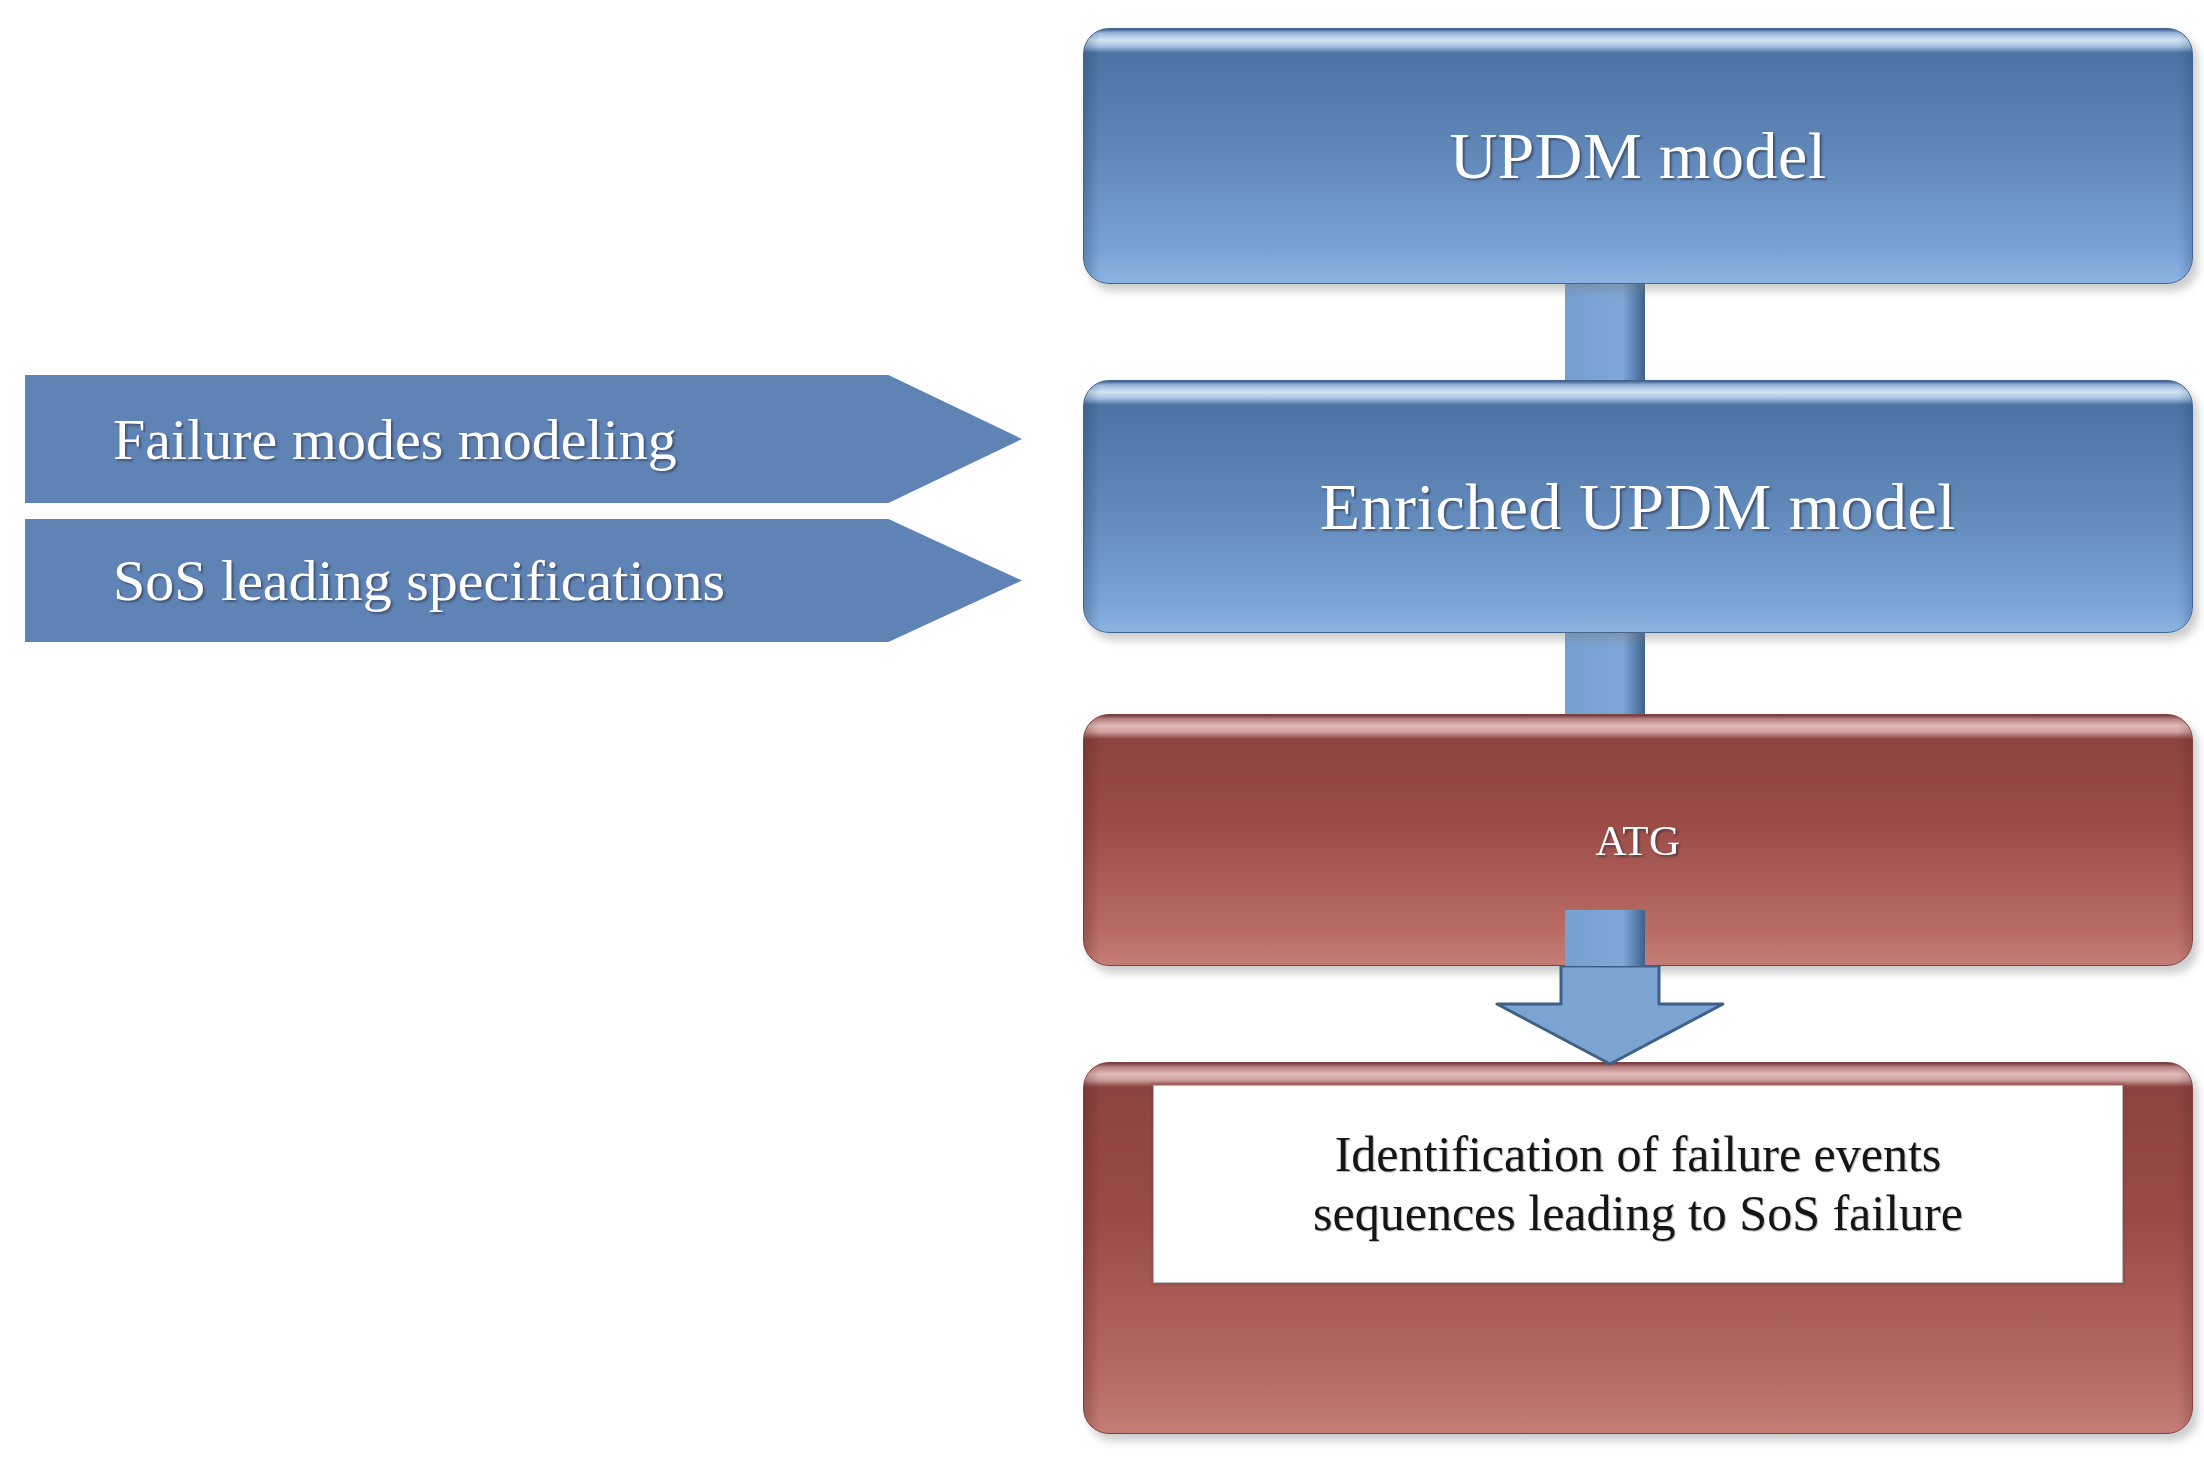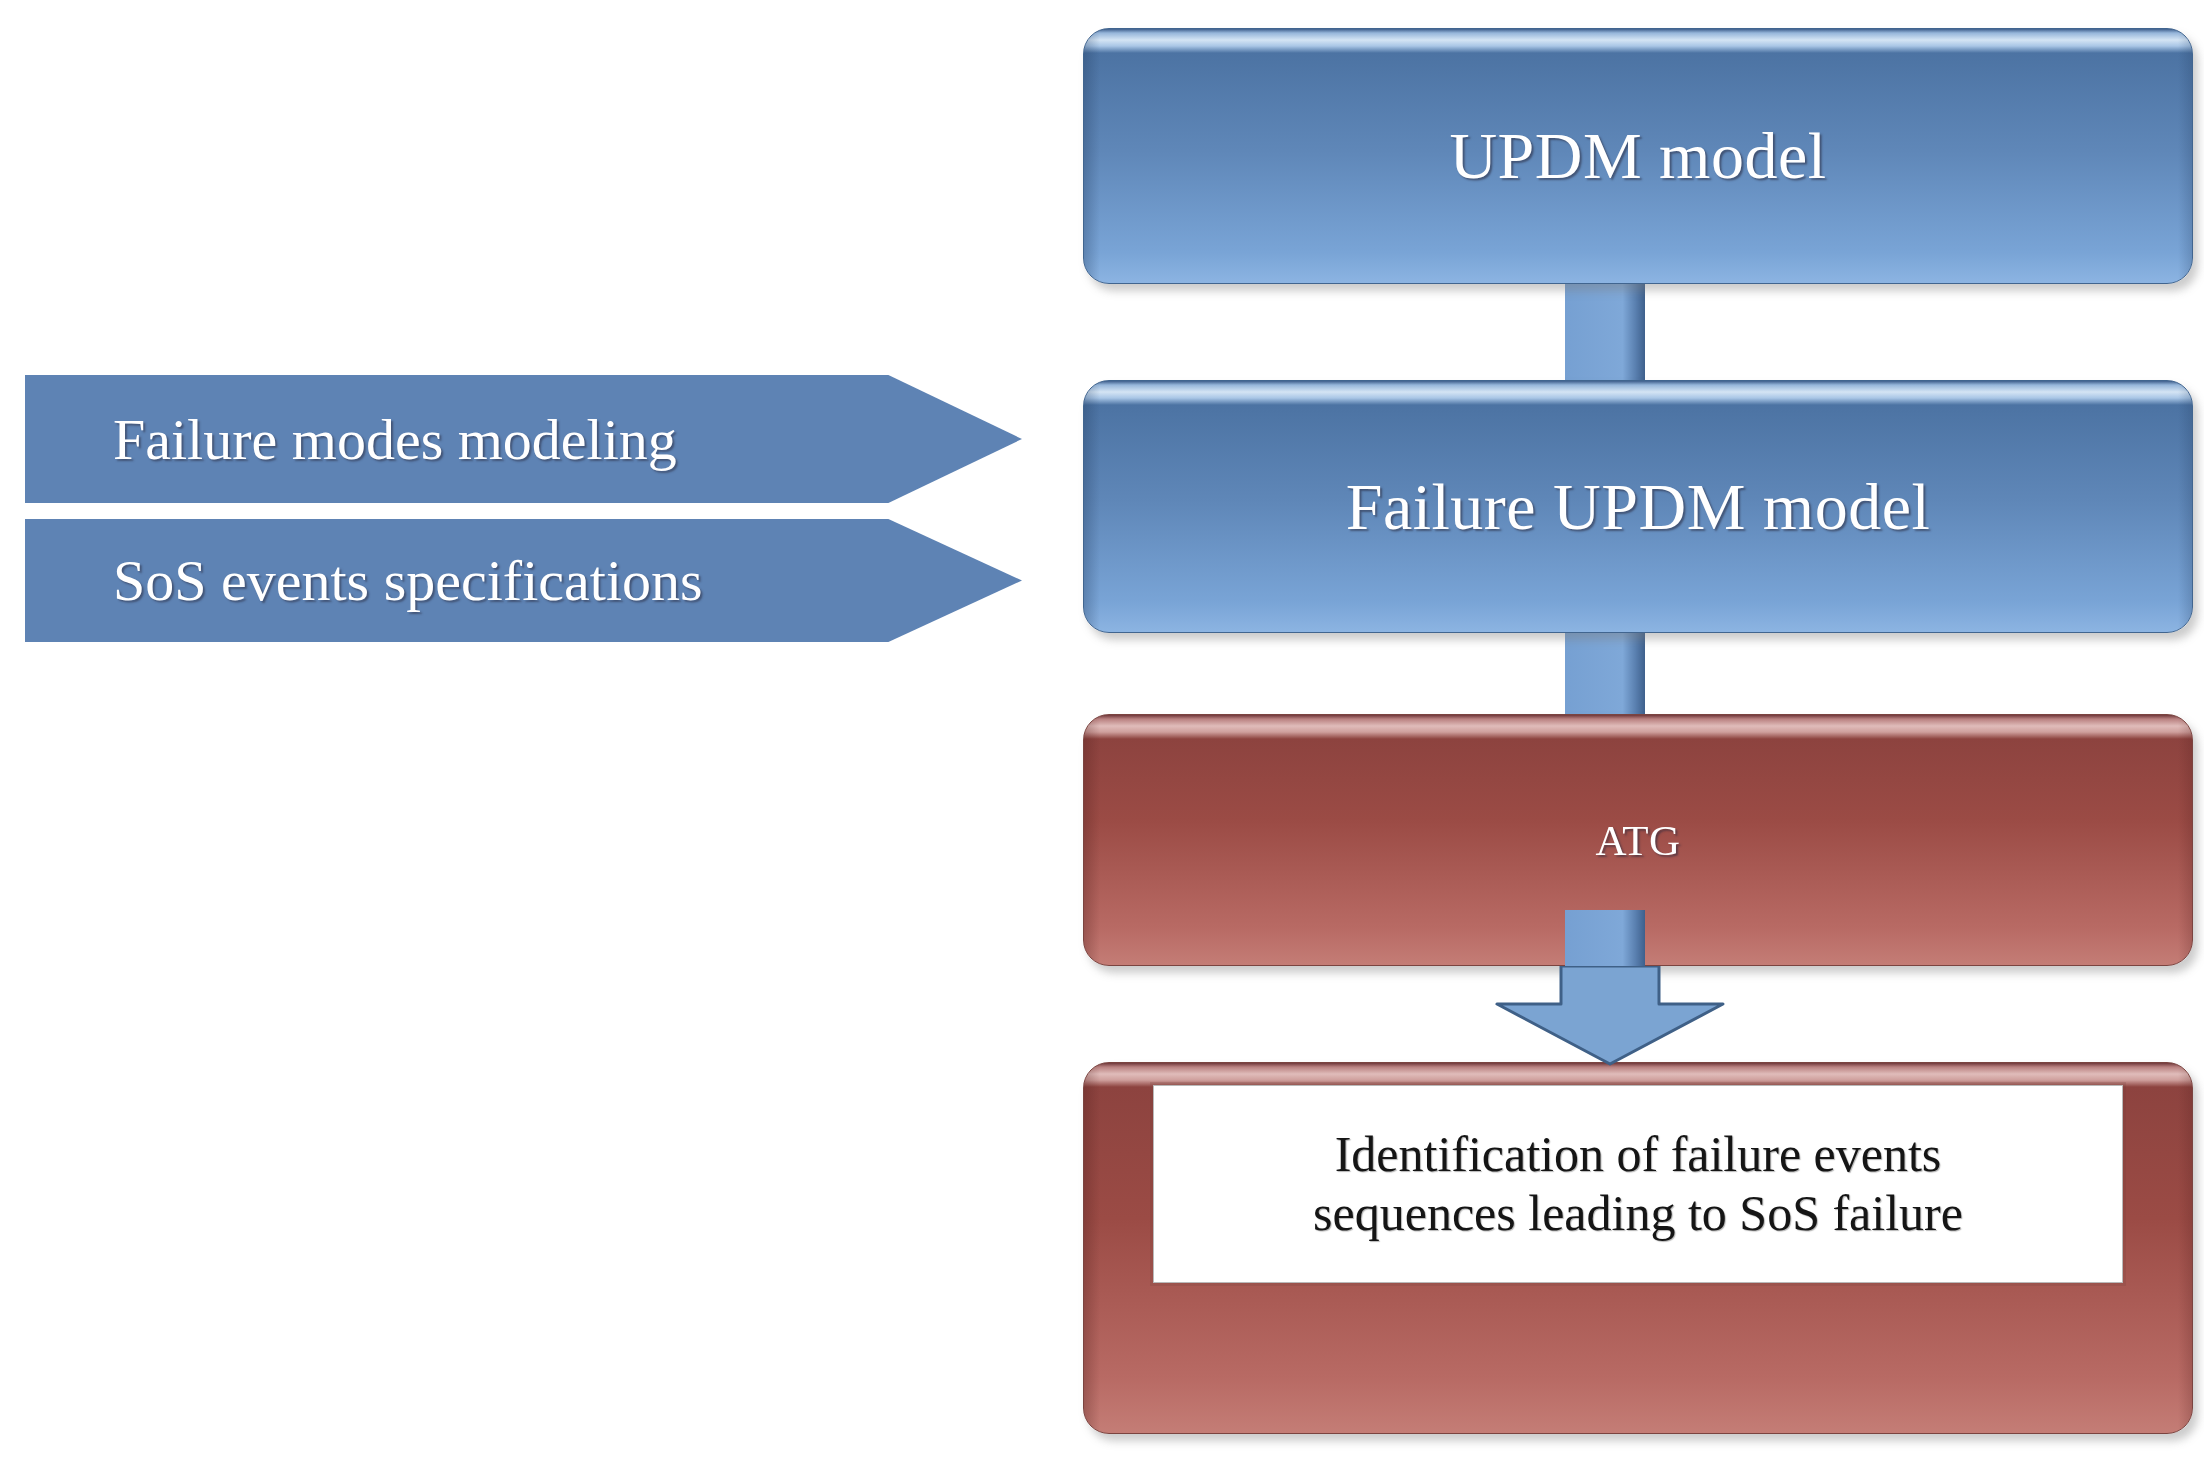--- a/index.html
+++ b/index.html
@@ -166,21 +166,21 @@
 
   <div class="connector" id="connector-1"></div>
   <div class="connector" id="connector-2"></div>
   <div class="connector" id="connector-3"></div>
 
   <div class="node blue" id="node-updm">
     <span class="label">UPDM model</span>
   </div>
 
   <div class="node blue" id="node-enriched-updm">
-    <span class="label">Failure UPDM model</span>
+    <span class="label">Enriched UPDM model</span>
   </div>
 
   <div class="node red" id="node-atg">
     <span class="label">ATG</span>
   </div>
 
   <svg id="down-arrow" viewBox="0 0 230 100" preserveAspectRatio="none">
     <polygon points="66,0 164,0 164,38 228,38 115,98 2,38 66,38" fill="#7ba4d2" stroke="#3f6087" stroke-width="3" stroke-linejoin="round"></polygon>
   </svg>
 
@@ -189,16 +189,16 @@
       <span class="pline">Identification of failure events</span>
       <span class="pline">sequences leading to SoS failure</span>
     </div>
   </div>
 
   <div class="chevron" id="chevron-failure-modes">
     <span class="label">Failure modes modeling</span>
   </div>
 
   <div class="chevron" id="chevron-sos-hazards">
-    <span class="label">SoS events specifications</span>
+    <span class="label">SoS leading specifications</span>
   </div>
 
 </div>
 
 </body></html>

